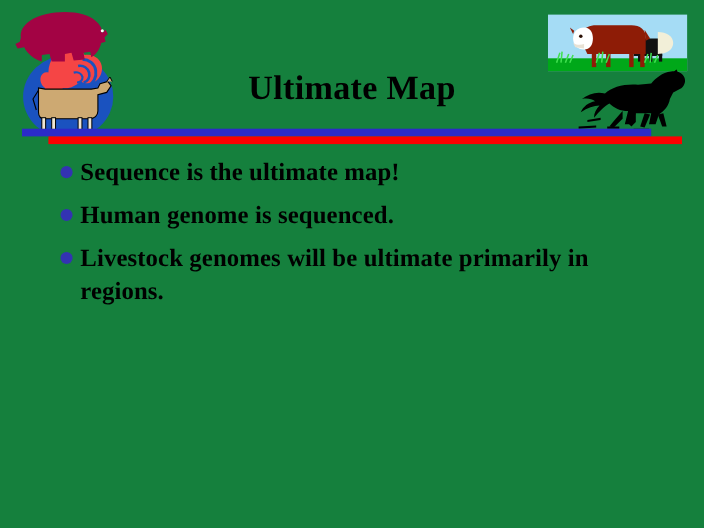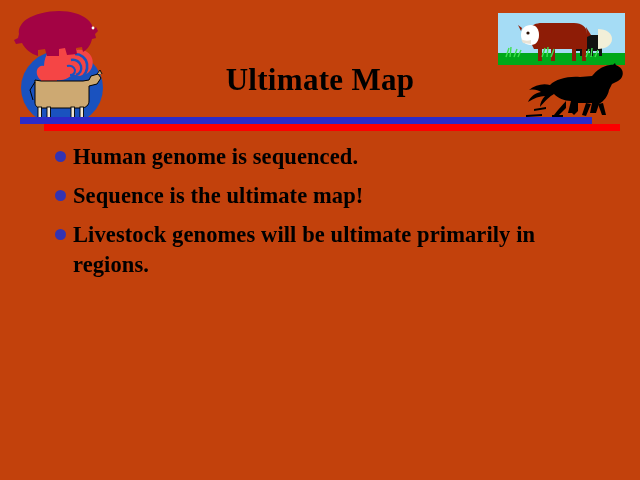--- a/index.html
+++ b/index.html
@@ -7,21 +7,21 @@
     padding: 0;
     background: #ffffff;
   }
   body {
     font-family: "Liberation Serif", "DejaVu Serif", serif;
   }
   #slide {
     position: relative;
     width: 640px;
     height: 480px;
-    background: #c2410c;
+    background: #15803d;
     overflow: hidden;
   }
 
   
   #slide-title {
     position: absolute;
     left: 110px;
     top: 62px;
     width: 420px;
     text-align: center;
@@ -230,26 +230,26 @@
     </svg>
   </div>
 
   <div class="bar" id="bar-blue"></div>
   <div class="bar" id="bar-red"></div>
 
   <div id="bullet-list">
 
     <div class="bullet-row">
       <span class="bullet-dot"></span>
-      <span class="bullet-text">Human genome is sequenced.</span>
+      <span class="bullet-text">Sequence is the ultimate map!</span>
     </div>
 
     <div class="bullet-row">
       <span class="bullet-dot"></span>
-      <span class="bullet-text">Sequence is the ultimate map!</span>
+      <span class="bullet-text">Human genome is sequenced.</span>
     </div>
 
     <div class="bullet-row">
       <span class="bullet-dot"></span>
       <span class="bullet-text">Livestock genomes will be ultimate primarily in regions.</span>
     </div>
 
   </div>
 
 </div>

